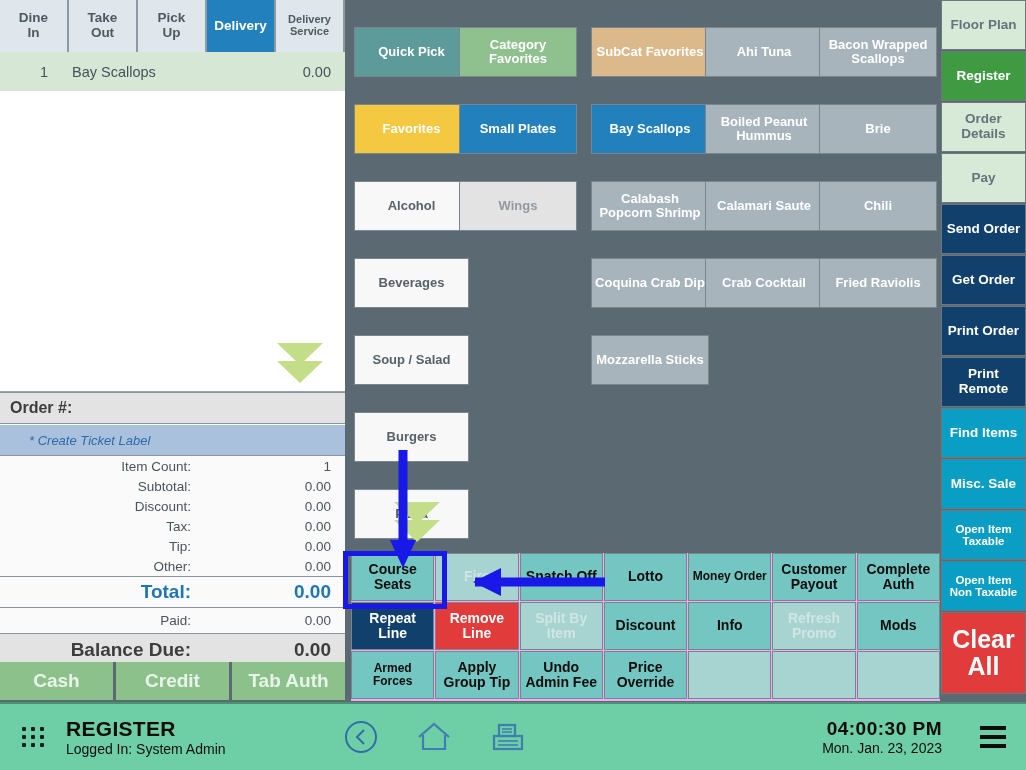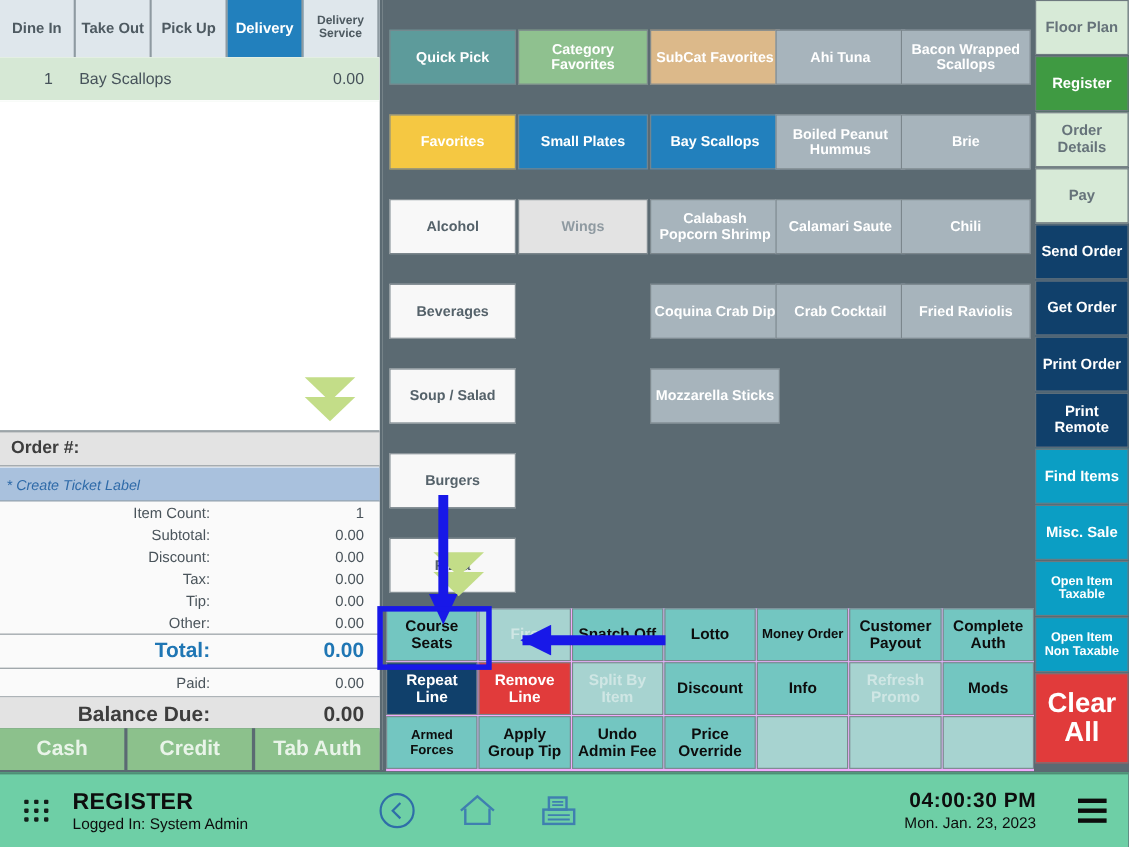--- a/index.html
+++ b/index.html
@@ -26,21 +26,21 @@
     display: flex; height: 52px; width: 100%;
     background: #5b6a72;
   }
   .otab {
     flex: 1 1 0; min-width: 0;
     background: #dfe7ec;
     border-right: 2px solid #8e9aa1;
     display: flex; align-items: center; justify-content: center;
     text-align: center;
     font-size: 13.5px; font-weight: bold; color: #4e5a61;
-    line-height: 1.08; padding: 2px;
+    line-height: 1.08; padding: 16px;
   }
   .otab.small { font-size: 11px; }
   .otab.active { background: #2280bd; color: #fff; }
   .otab:last-child { border-right: 2px solid #8e9aa1; }
 
   #order-lines {
     position: absolute; left: 0; top: 52px; right: 0;
     height: 340px;
     background: #fff;
     border-bottom: 1px solid #9aa3a8;
@@ -73,21 +73,21 @@
     background: #e3e3e3;
     border-top: 1px solid #8c959a; border-bottom: 1px solid #8c959a;
     display: flex; align-items: center;
     padding-left: 10px;
     font-size: 16px; font-weight: bold; color: #3d3d3d;
   }
   #ticket-label-bar {
     position: absolute; left: 0; top: 425px; right: 0; height: 31px;
     background: #a9c1dd;
     border-bottom: 1px solid #8c959a;
-    display: flex; align-items: center; padding-left: 6px;
+    display: flex; align-items: center; padding-left: 29px;
     font-size: 13px; font-style: italic; color: #2e6aa8;
   }
   #totals {
     position: absolute; left: 0; top: 456px; right: 0;
     background: #fafafa;
   }
   .trow {
     display: flex; height: 20px; align-items: center;
     font-size: 13.5px; color: #4a545b;
   }
@@ -116,21 +116,21 @@
   .paybtn:last-child { border-right: none; }
 
   
   #grid-area {
     position: absolute; left: 351px; top: 0;
     width: 589px; height: 552px;
     background: #5b6a72;
   }
   .col { position: absolute; top: 0; }
   #col-cat    { left: 3px;   width: 115px; }
-  #col-subcat { left: 120px; width: 118px; }
+  #col-subcat { left: 108px; width: 118px; }
   #col-item1  { left: 240px; width: 118px; }
   #col-item2  { left: 354px; width: 118px; }
   #col-item3  { left: 468px; width: 118px; }
 
   .cell {
     height: 50px; margin-bottom: 1px;
     display: flex; align-items: center; justify-content: center;
     text-align: center; line-height: 1.08;
     font-size: 13px; font-weight: bold;
     border: 1px solid #7b868c;

